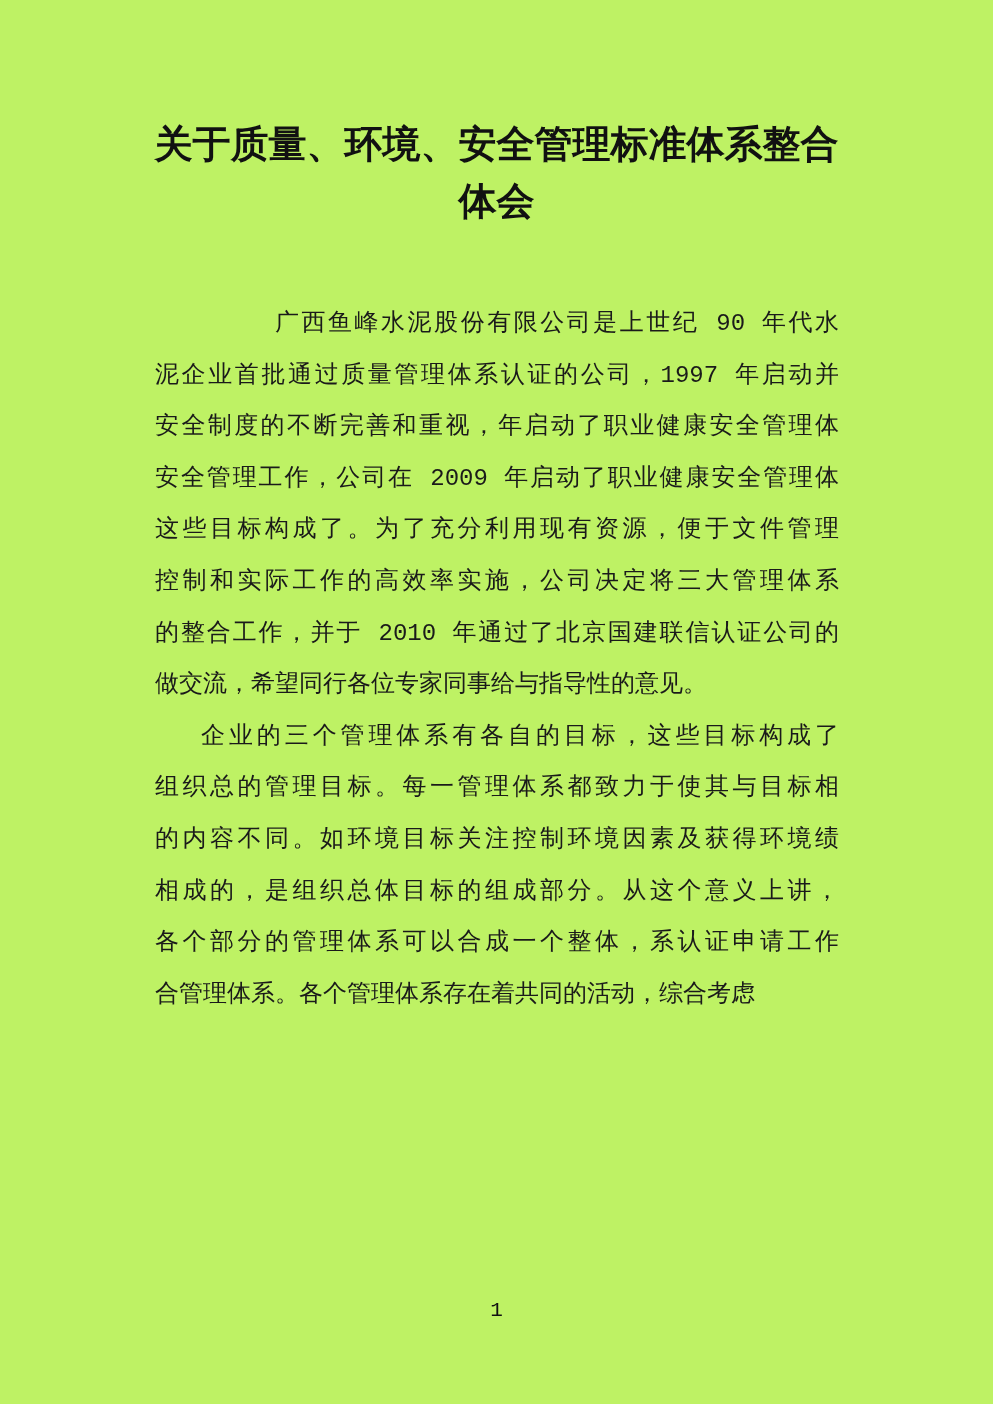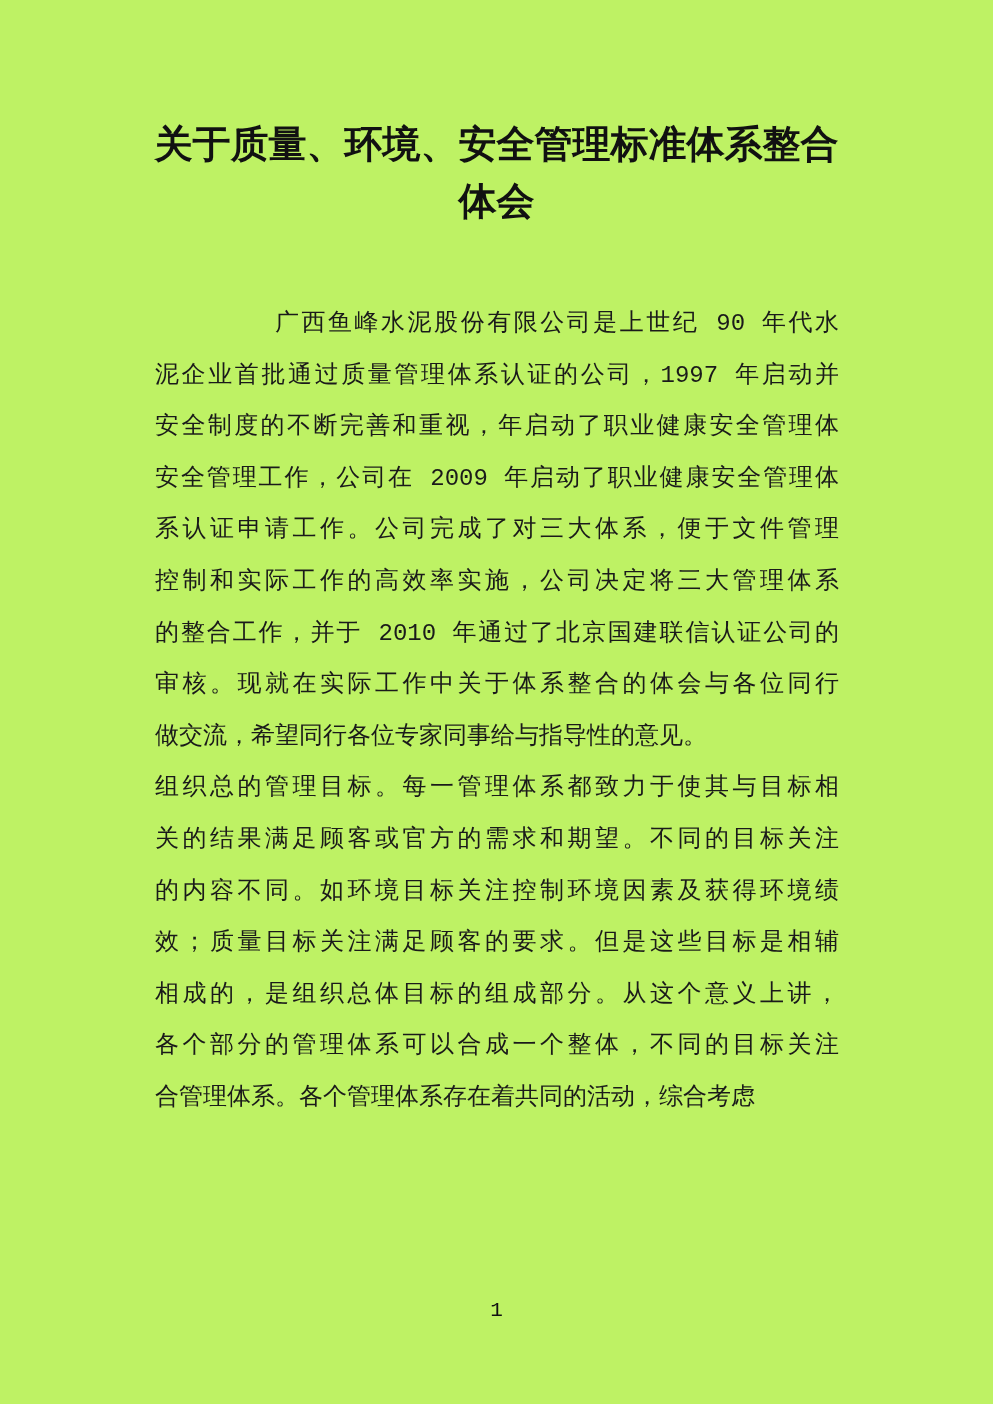--- a/index.html
+++ b/index.html
@@ -76,32 +76,30 @@
     <span>关于质量、环境、安全管理标准体系整合</span><br>
     <span>体会</span>
   </h1>
 
   <div class="body-text" id="paragraphs">
       <div class="paragraph para-1">
         <div class="line first-line">广西鱼峰水泥股份有限公司是上世纪 90 年代水</div>
         <div class="line">泥企业首批通过质量管理体系认证的公司，1997 年启动并</div>
         <div class="line">安全制度的不断完善和重视，年启动了职业健康安全管理体</div>
         <div class="line">安全管理工作，公司在 2009 年启动了职业健康安全管理体</div>
-        <div class="line">系认证申请工作。公司完成了对三大体系，便于文件管理</div>
+        <div class="line">这些目标构成了。为了充分利用现有资源，便于文件管理</div>
         <div class="line">控制和实际工作的高效率实施，公司决定将三大管理体系</div>
         <div class="line">的整合工作，并于 2010 年通过了北京国建联信认证公司的</div>
-        <div class="line">审核。现就在实际工作中关于体系整合的体会与各位同行</div>
         <div class="line last-line">做交流，希望同行各位专家同事给与指导性的意见。</div>
       </div>
       <div class="paragraph para-2">
+        <div class="line first-line">企业的三个管理体系有各自的目标，这些目标构成了</div>
         <div class="line">组织总的管理目标。每一管理体系都致力于使其与目标相</div>
-        <div class="line">关的结果满足顾客或官方的需求和期望。不同的目标关注</div>
         <div class="line">的内容不同。如环境目标关注控制环境因素及获得环境绩</div>
-        <div class="line">效；质量目标关注满足顾客的要求。但是这些目标是相辅</div>
         <div class="line">相成的，是组织总体目标的组成部分。从这个意义上讲，</div>
-        <div class="line">各个部分的管理体系可以合成一个整体，不同的目标关注</div>
+        <div class="line">各个部分的管理体系可以合成一个整体，系认证申请工作</div>
         <div class="line last-line">合管理体系。各个管理体系存在着共同的活动，综合考虑</div>
       </div>
     </div>
 
   <div class="page-number">1</div>
 
 </div>
 
 </body></html>

